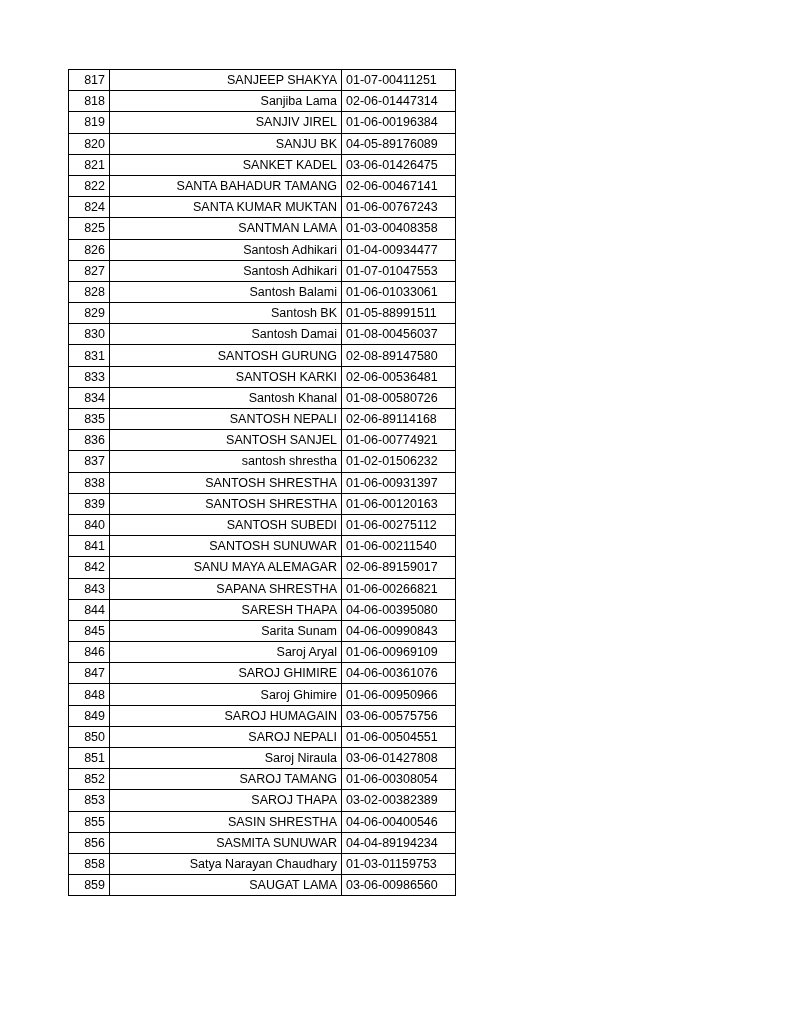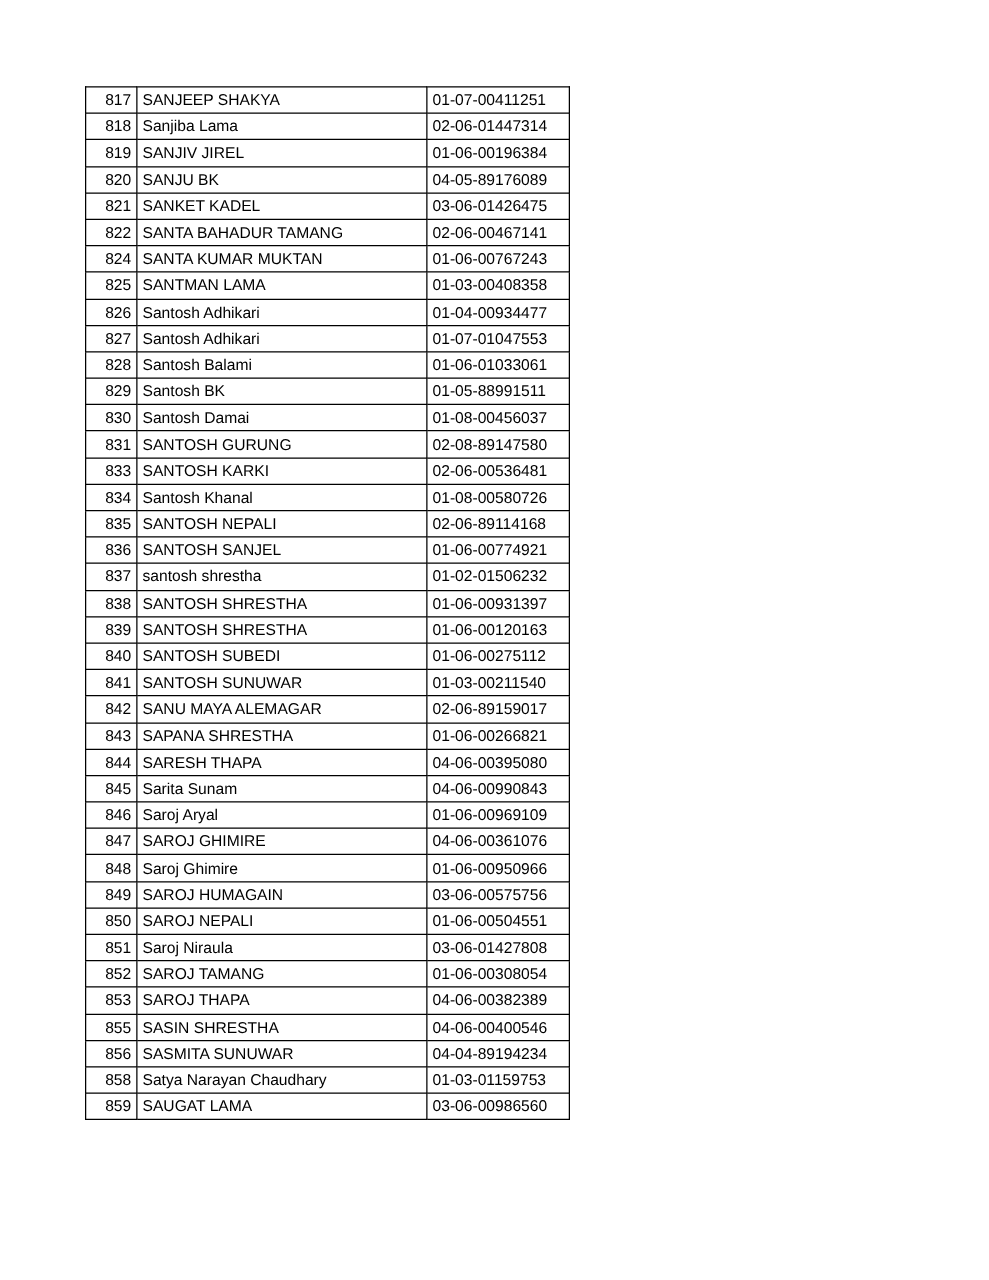--- a/index.html
+++ b/index.html
@@ -44,21 +44,21 @@
     white-space: nowrap;
     overflow: hidden;
   }
   td.col-index {
     width: 32px;
     text-align: right;
     padding-right: 6px;
   }
   td.col-name {
     width: 223px;
-    text-align: left;
+    text-align: right;
   }
   td.col-id {
     width: 105px;
     text-align: left;
     padding-left: 6px;
   }
 </style>
 </head>
 <body>
 
@@ -172,21 +172,21 @@
             <td class="col-id">01-06-00120163</td>
           </tr>
           <tr>
             <td class="col-index">840</td>
             <td class="col-name">SANTOSH SUBEDI</td>
             <td class="col-id">01-06-00275112</td>
           </tr>
           <tr>
             <td class="col-index">841</td>
             <td class="col-name">SANTOSH SUNUWAR</td>
-            <td class="col-id">01-03-00211540</td>
+            <td class="col-id">01-06-00211540</td>
           </tr>
           <tr>
             <td class="col-index">842</td>
             <td class="col-name">SANU MAYA ALEMAGAR</td>
             <td class="col-id">02-06-89159017</td>
           </tr>
           <tr>
             <td class="col-index">843</td>
             <td class="col-name">SAPANA SHRESTHA</td>
             <td class="col-id">01-06-00266821</td>
@@ -232,21 +232,21 @@
             <td class="col-id">03-06-01427808</td>
           </tr>
           <tr>
             <td class="col-index">852</td>
             <td class="col-name">SAROJ TAMANG</td>
             <td class="col-id">01-06-00308054</td>
           </tr>
           <tr>
             <td class="col-index">853</td>
             <td class="col-name">SAROJ THAPA</td>
-            <td class="col-id">04-06-00382389</td>
+            <td class="col-id">03-02-00382389</td>
           </tr>
           <tr>
             <td class="col-index">855</td>
             <td class="col-name">SASIN SHRESTHA</td>
             <td class="col-id">04-06-00400546</td>
           </tr>
           <tr>
             <td class="col-index">856</td>
             <td class="col-name">SASMITA SUNUWAR</td>
             <td class="col-id">04-04-89194234</td>

